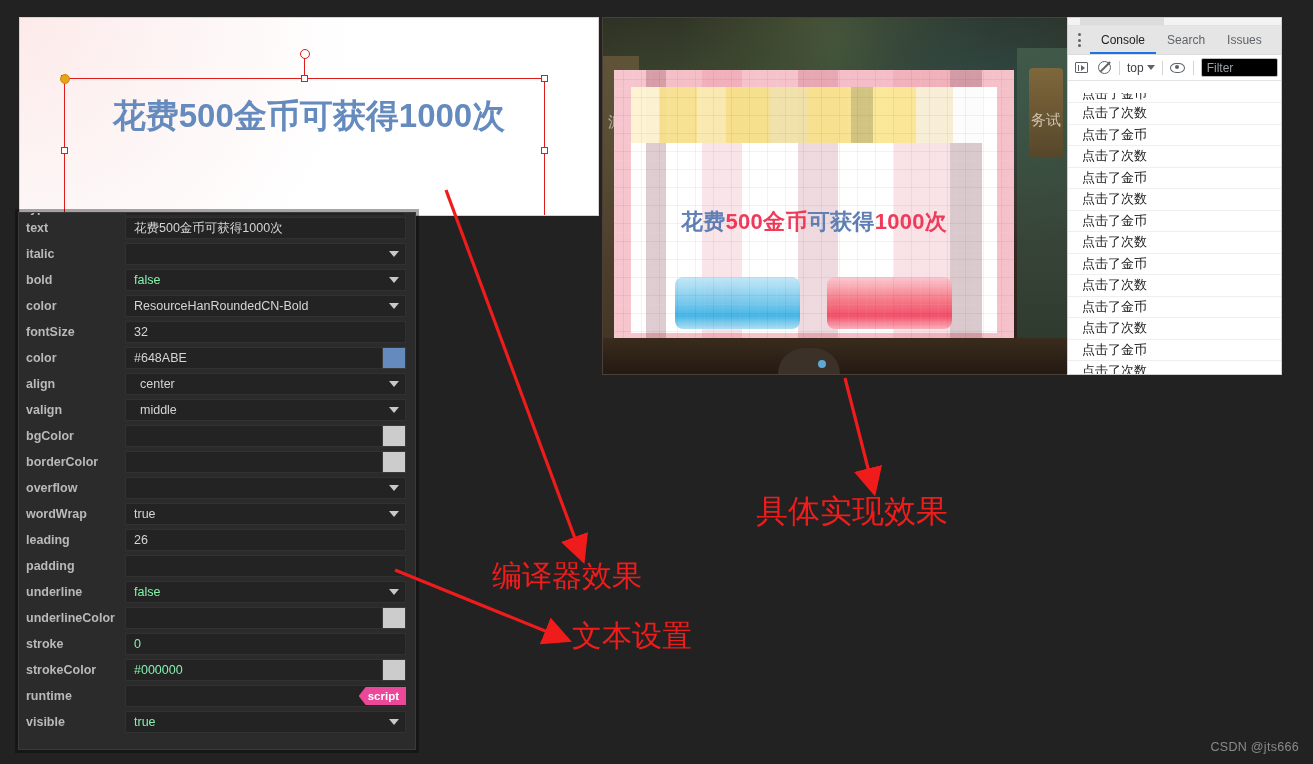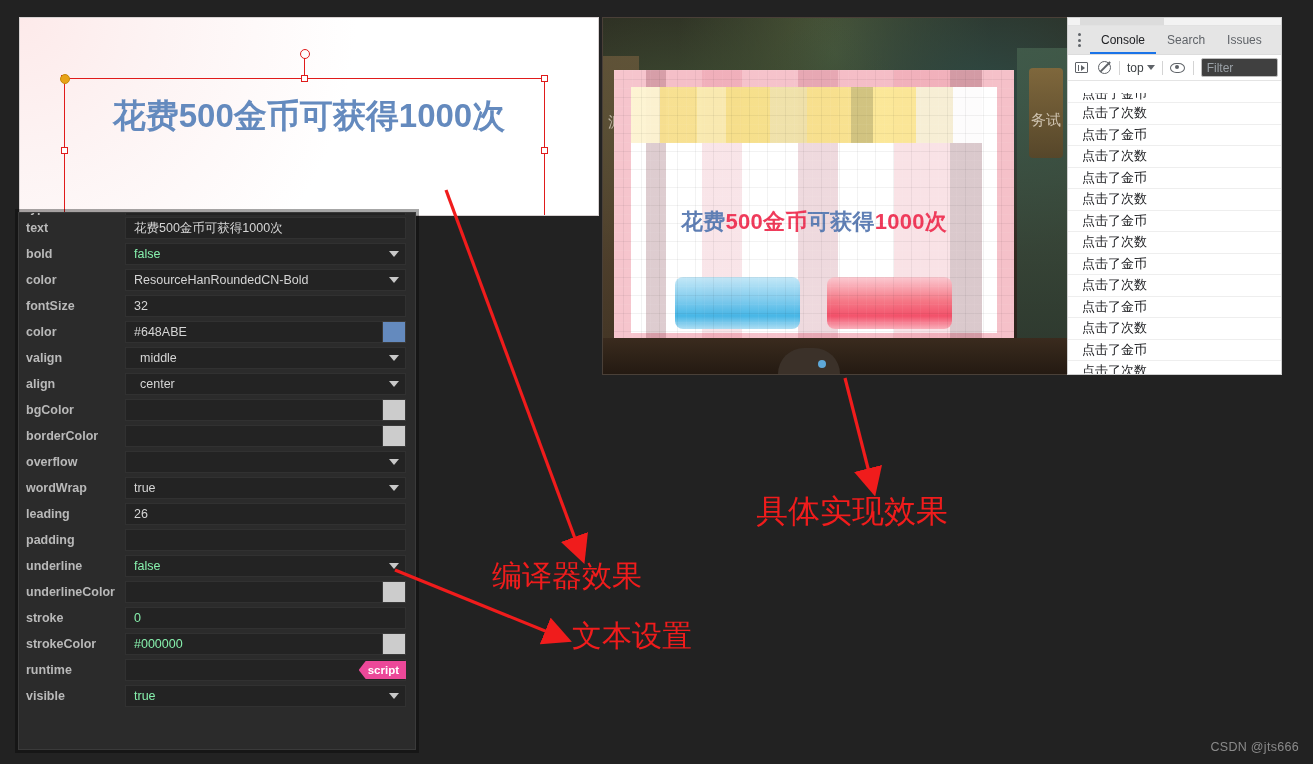--- a/index.html
+++ b/index.html
@@ -486,21 +486,21 @@
   .tb-filter {
     flex: 1;
     height: 17px;
     border: 1px solid #bdbdbd;
     border-radius: 2px;
     display: flex;
     align-items: center;
     padding-left: 5px;
     font-size: 12px;
     color: #9aa0a6;
-    background: #404040;
+    background: #000000;
     margin-left: 2px;
     min-width: 0;
     overflow: hidden;
   }
   .dt-log {
     position: relative;
     background: #fff;
     height: 296px;
     overflow: hidden;
     margin-top: 12px;
@@ -588,20 +588,27 @@
       <div class="prop-label">type</div>
       <div class="prop-field"></div>
     </div>
   <div class="prop-row">
         <div class="prop-label">text</div>
         <div class="prop-field">
           <div class="prop-value">花费500金币可获得1000次</div>
         </div>
       </div>
       <div class="prop-row">
+        <div class="prop-label">italic</div>
+        <div class="prop-field">
+          <div class="prop-value"></div>
+          <span class="caret"></span>
+        </div>
+      </div>
+      <div class="prop-row">
         <div class="prop-label">bold</div>
         <div class="prop-field">
           <div class="prop-value dim">false</div>
           <span class="caret"></span>
         </div>
       </div>
       <div class="prop-row">
         <div class="prop-label">color</div>
         <div class="prop-field">
           <div class="prop-value">ResourceHanRoundedCN-Bold</div>
@@ -615,30 +622,30 @@
         </div>
       </div>
       <div class="prop-row">
         <div class="prop-label">color</div>
         <div class="prop-field">
           <div class="prop-value">#648ABE</div>
           <span class="swatch" style="background: rgb(100, 138, 190);"></span>
         </div>
       </div>
       <div class="prop-row">
+        <div class="prop-label">align</div>
+        <div class="prop-field">
+          <div class="prop-value indent">center</div>
+          <span class="caret"></span>
+        </div>
+      </div>
+      <div class="prop-row">
         <div class="prop-label">valign</div>
         <div class="prop-field">
           <div class="prop-value indent">middle</div>
-          <span class="caret"></span>
-        </div>
-      </div>
-      <div class="prop-row">
-        <div class="prop-label">align</div>
-        <div class="prop-field">
-          <div class="prop-value indent">center</div>
           <span class="caret"></span>
         </div>
       </div>
       <div class="prop-row">
         <div class="prop-label">bgColor</div>
         <div class="prop-field">
           <div class="prop-value"></div>
           <span class="swatch" style="background: rgb(204, 204, 204);"></span>
         </div>
       </div>

